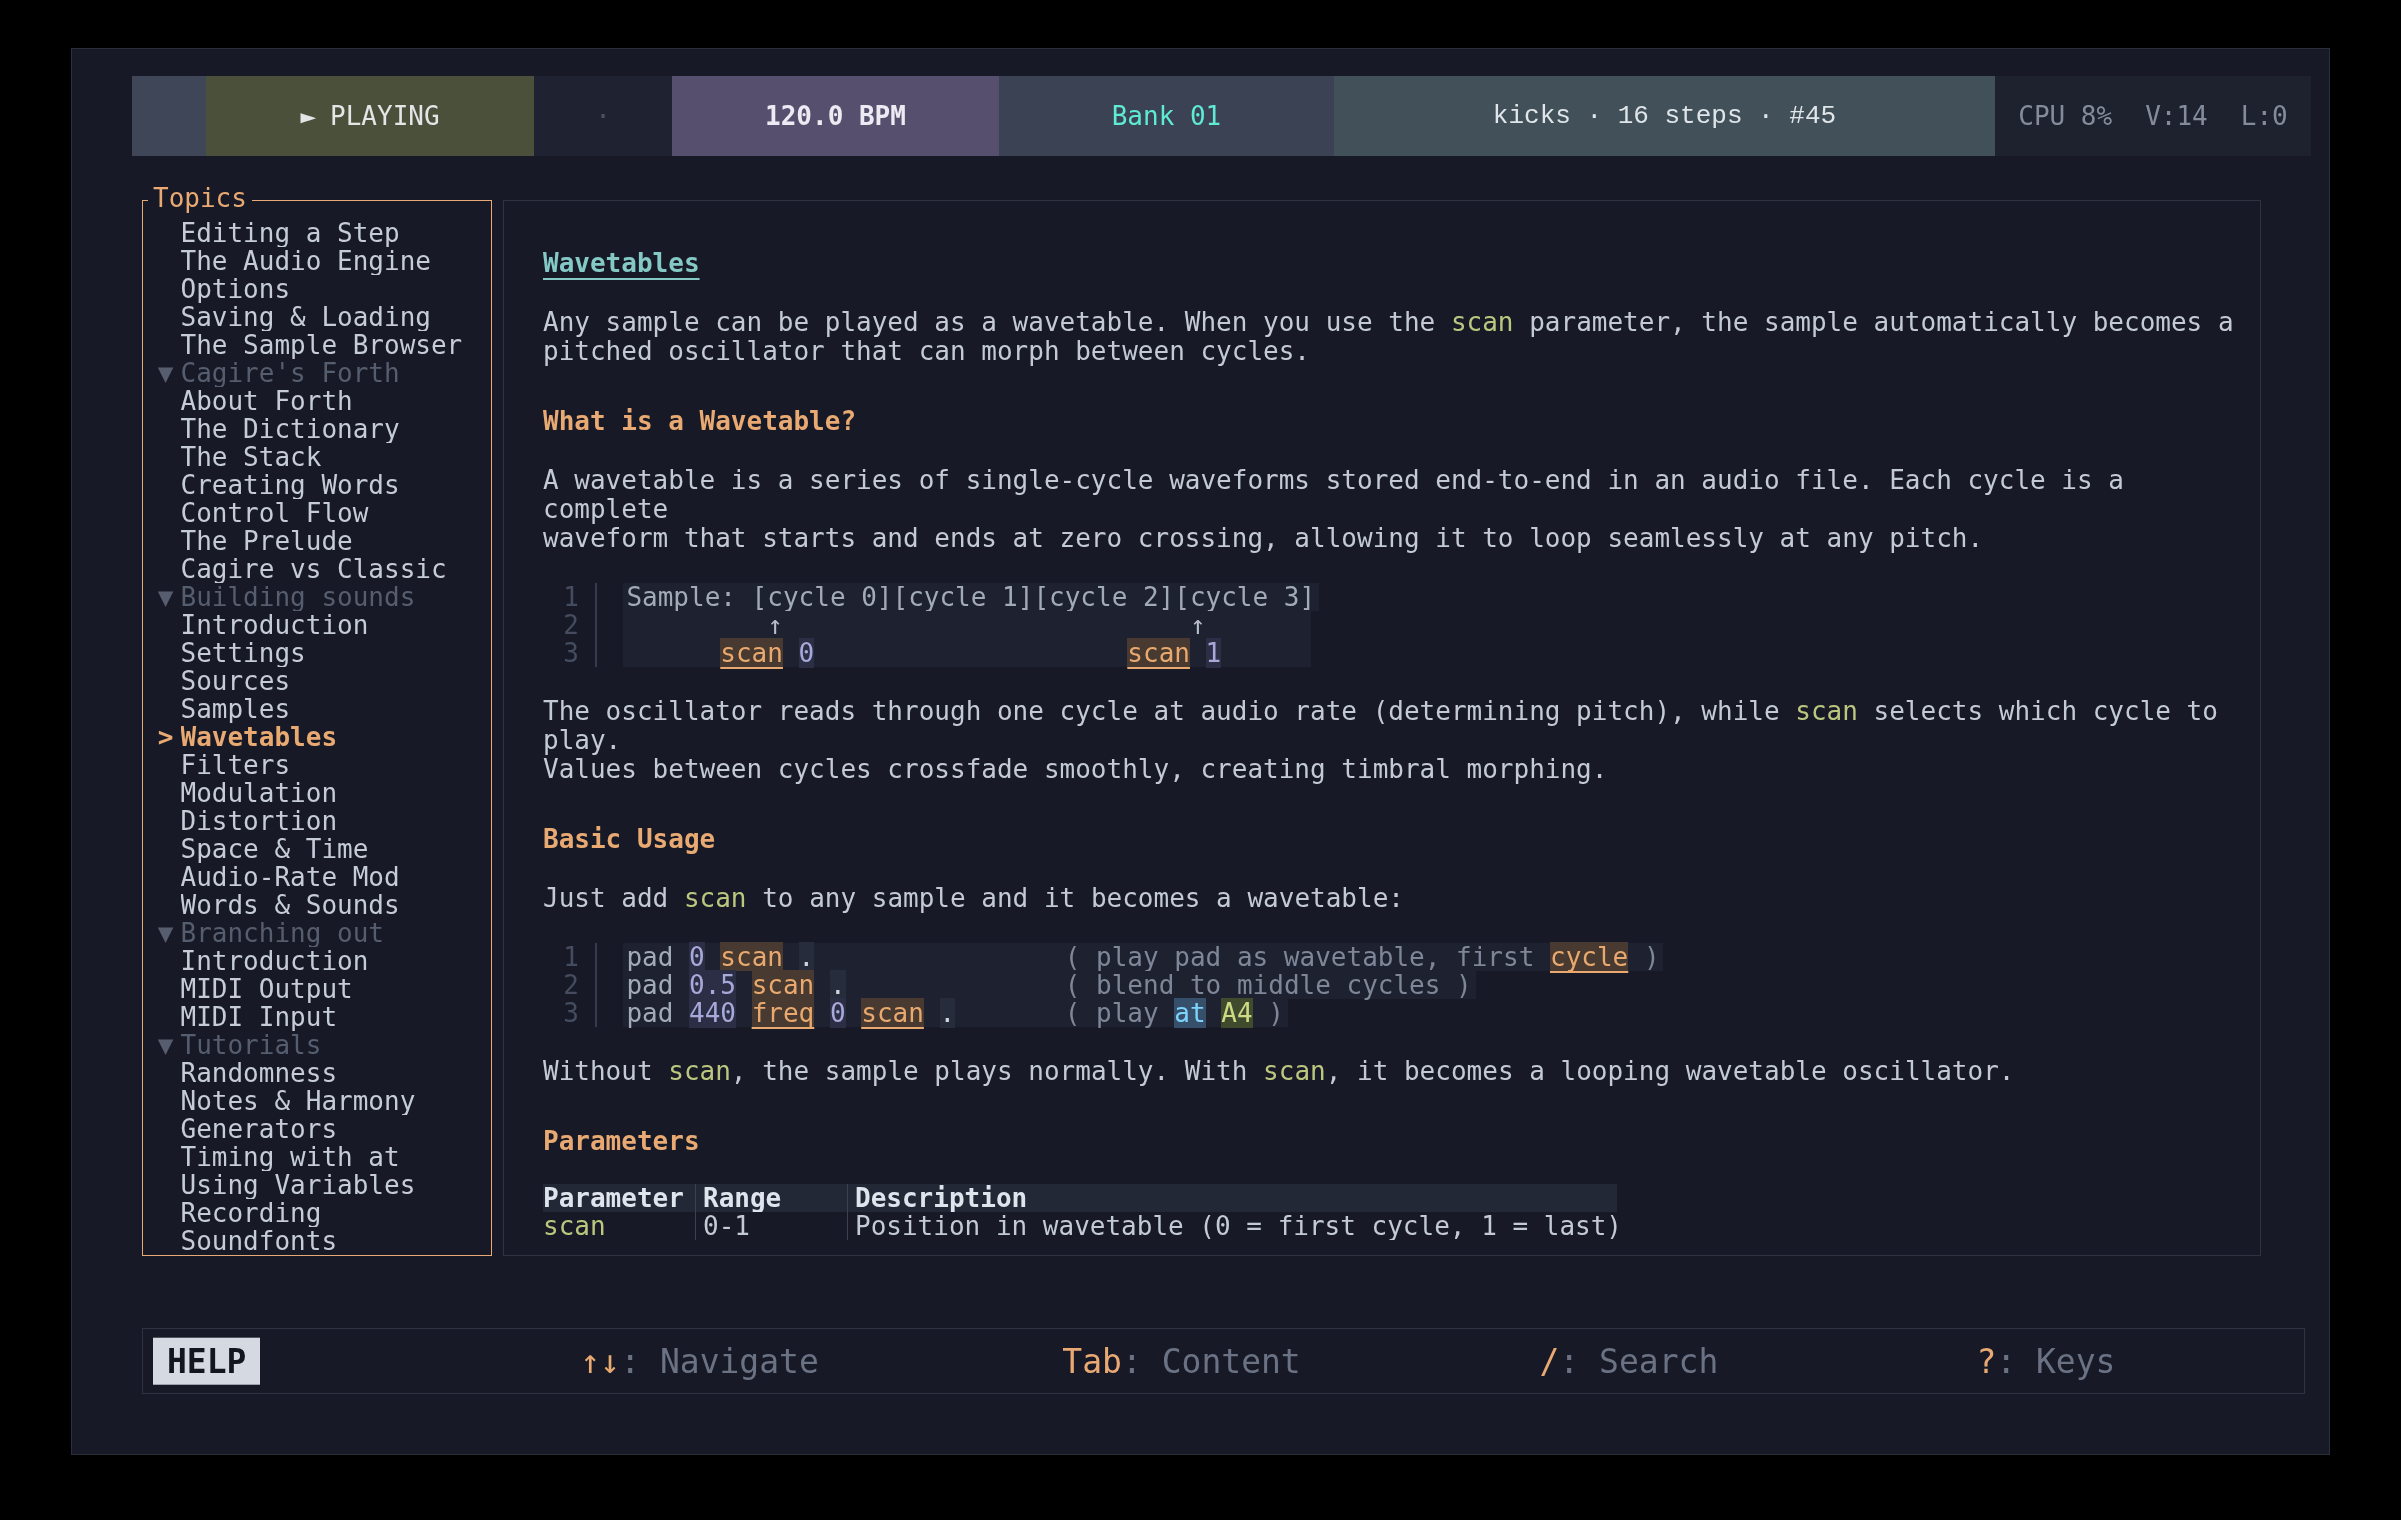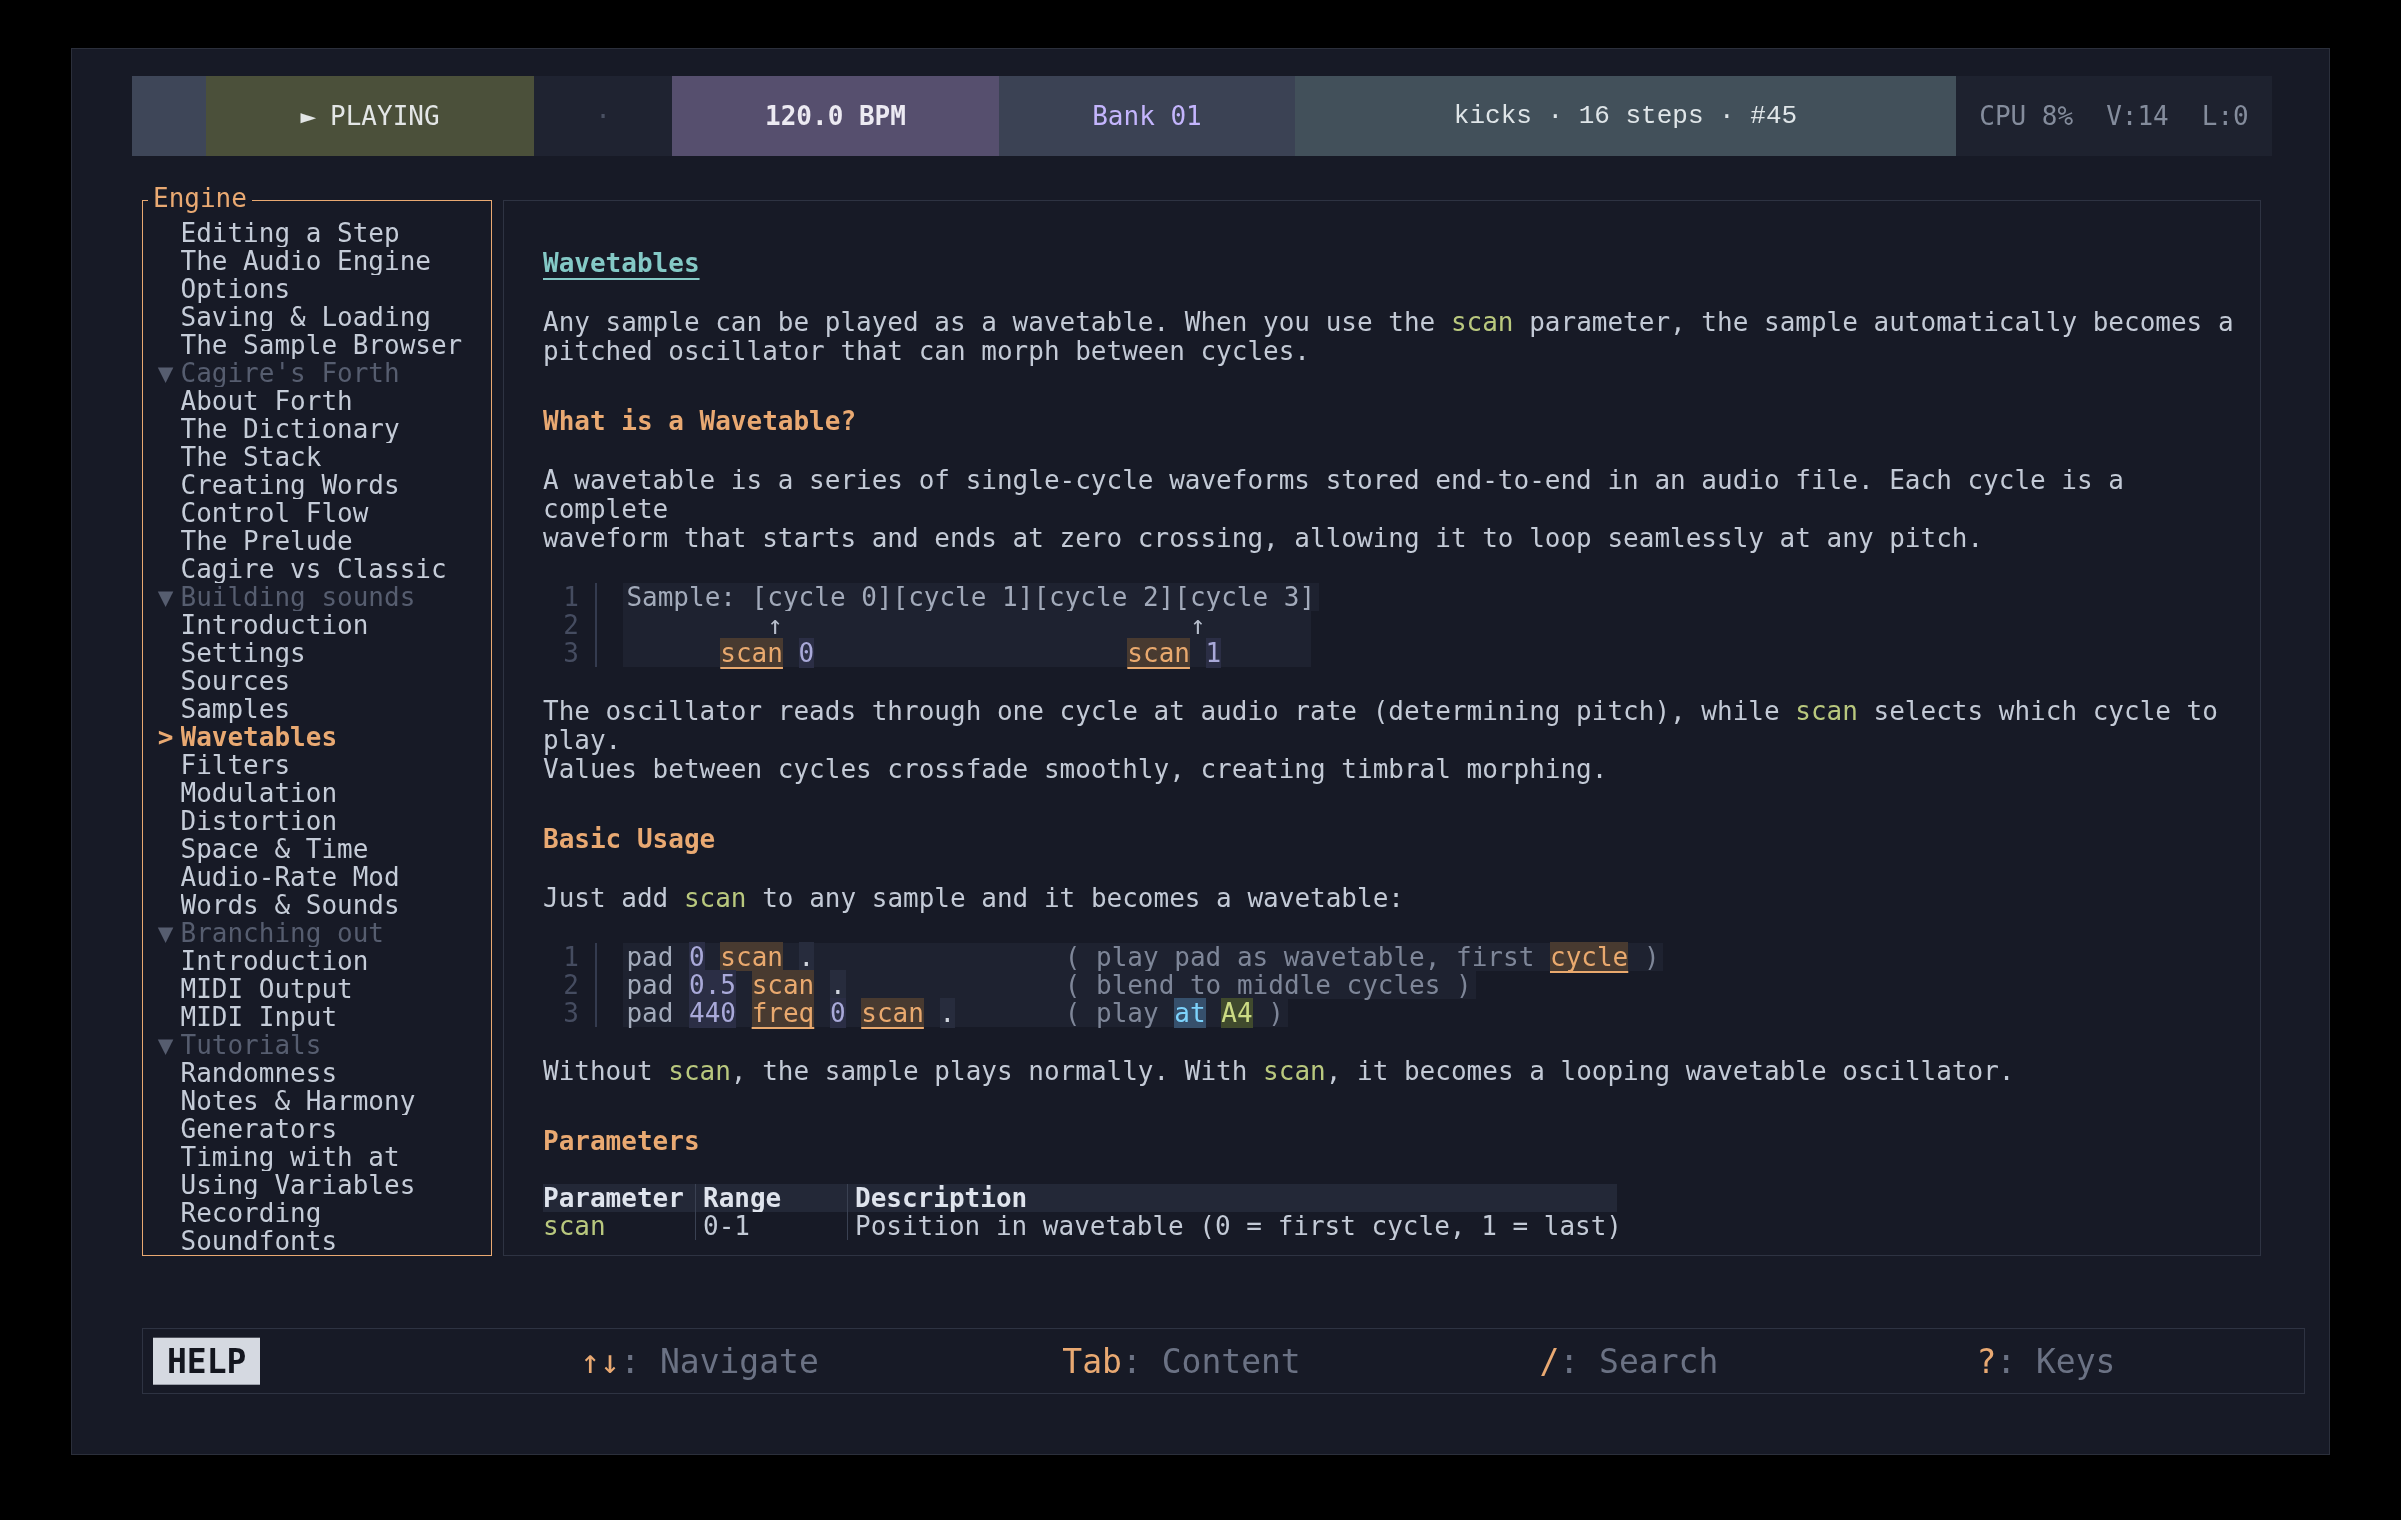--- a/index.html
+++ b/index.html
@@ -12,21 +12,21 @@
     position:absolute; left:71px; top:48px; width:2259px; height:1407px;
     background:#171a26; border:1.3px solid #2b2f3b;
   }
   
   .topbar { position:absolute; left:60px; top:27px; height:80px; display:flex; }
   .seg { display:flex; align-items:center; justify-content:center; white-space:pre; }
   .seg-spacer  { width:74px;  background:#3e4658; }
   .seg-playing { width:328px;  background:#4b503a; color:#e3e6e6; }
   .seg-gap     { width:138px;  background:#1f2331; color:#4a5163; }
   .seg-bpm     { width:327px;  background:#564f6e; color:#eceaf2; font-weight:bold; }
-  .seg-bank    { width:296px;  background:#3b4254; color:#c4b5fd; }
+  .seg-bank    { width:335px;  background:#3b4254; color:#5eead4; }
   .seg-track   { width:661px; background:#42505a; color:#dfe5e8;font-family:Liberation Mono, monospace; }
   .seg-stats   { width:316px;  background:#1e222f; color:#848c9c; gap:33px; }
   .play-icon { margin-right:14px; }
   
   .sidebar {
     position:absolute; left:70px; top:151px; width:350px; height:1056px;
     border:1.9px solid #e9a972;
   }
   .sidebar-title {
     position:absolute; top:-17.6px; left:5px; background:#171a26; padding:0 5px;
@@ -103,21 +103,21 @@
     <div class="seg seg-bank">Bank 01</div>
     <div class="seg seg-track">kicks · 16 steps · #45</div>
     <div class="seg seg-stats">
       <span>CPU 8%</span>
       <span>V:14</span>
       <span>L:0</span>
     </div>
   </div>
 
   <div class="sidebar">
-    <div class="sidebar-title">Engine</div>
+    <div class="sidebar-title">Topics</div>
     <div class="topic-list">
 
         <div class="topic-row item">
           <span class="topic-marker"></span>
           <span class="topic-label">Editing a Step</span>
         </div>
 
         <div class="topic-row item">
           <span class="topic-marker"></span>
           <span class="topic-label">The Audio Engine</span>

